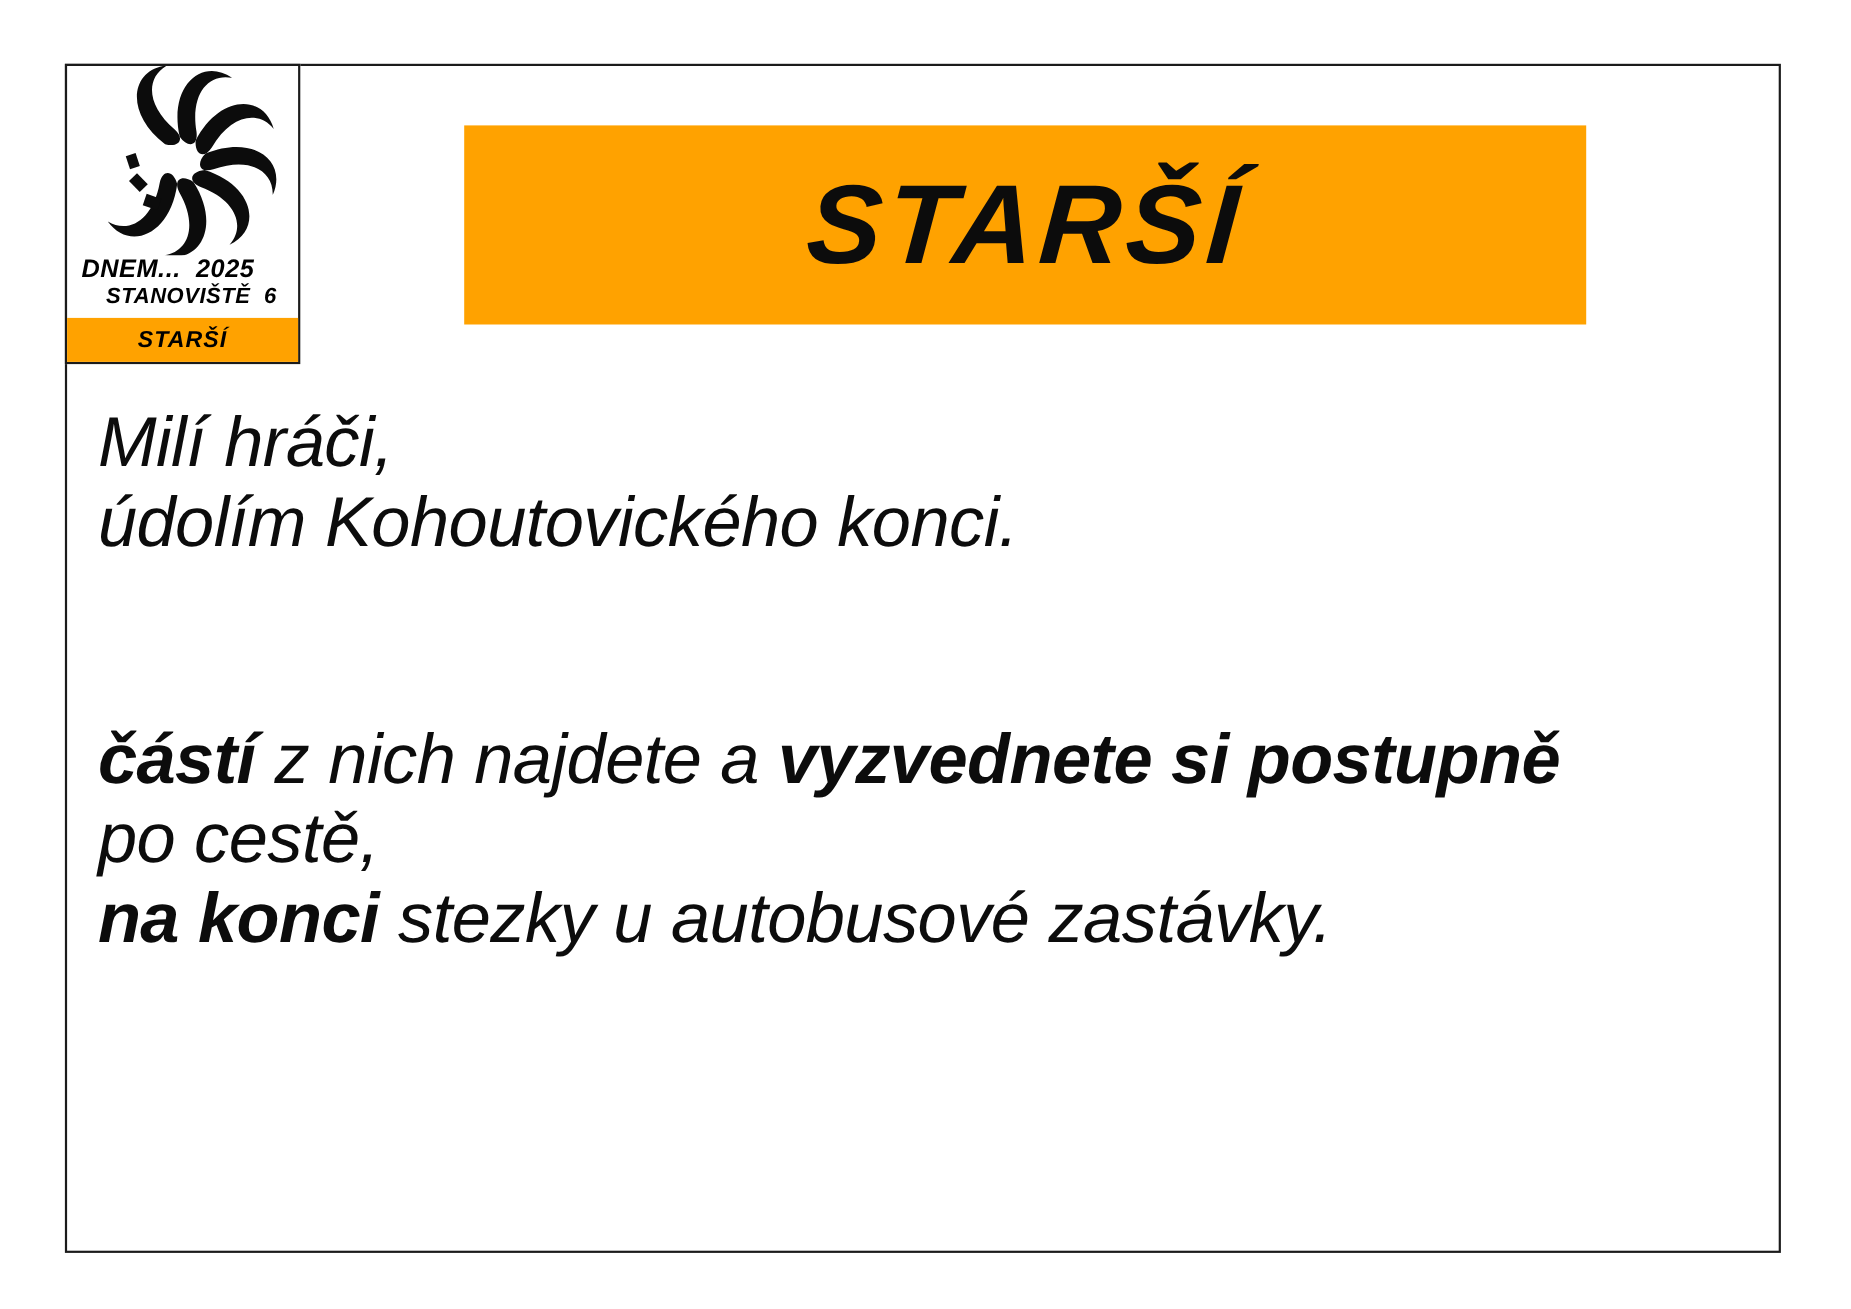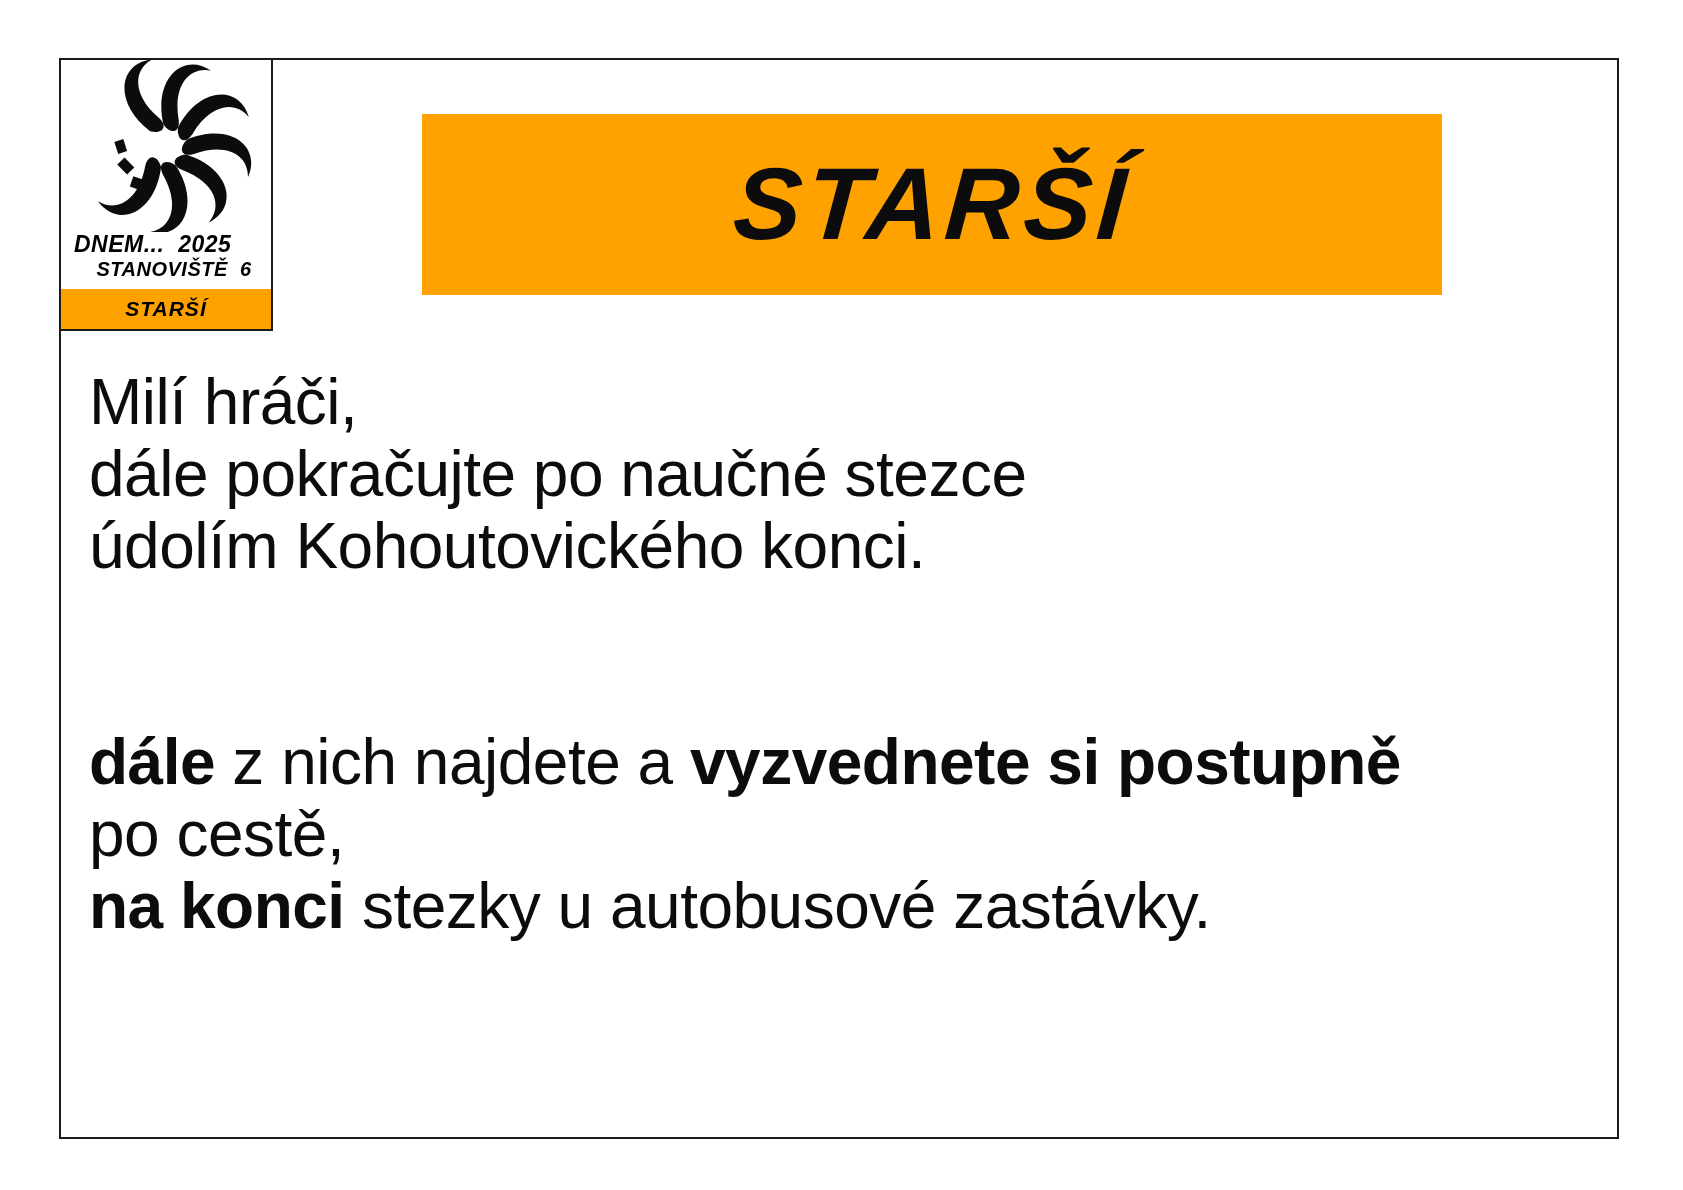--- a/index.html
+++ b/index.html
@@ -50,21 +50,21 @@
     font-size:102px;
     font-weight:bold;font-style:italic;
     letter-spacing:5px;
     transform:skewX(-4deg);
     color:#0c0c0c;
   }
   
   .body-text{
     position:absolute;left:28px;top:306px;
     font-size:64px;line-height:72px;
-    color:#0c0c0c;
+    font-style:italic;color:#0c0c0c;
     white-space:nowrap;letter-spacing:-0.5px;
   }
   .body-text .line{height:72px;}
   .body-text .seg-bold{font-weight:bold;}
 </style>
 </head>
 <body>
 
 <div class="canvas">
   <div class="page">
@@ -95,23 +95,22 @@
         <span>STARŠÍ</span>
       </div>
     </div>
 
     <div class="banner" style="background-color: rgb(255, 162, 0);">
       <span class="banner-title">STARŠÍ</span>
     </div>
 
     <div class="body-text">
         <div class="line"><span class="seg">Milí hráči,</span></div>
-        <div class="line"><span class="seg">dále pokračujte po naučné stezce</span></div>
         <div class="line"><span class="seg">údolím Kohoutovického konci.</span></div>
         <div class="line">&nbsp;</div>
         <div class="line">&nbsp;</div>
-        <div class="line"><span class="seg-bold">dále</span><span class="seg"> z nich najdete a </span><span class="seg-bold">vyzvednete si postupně</span></div>
+        <div class="line"><span class="seg-bold">částí</span><span class="seg"> z nich najdete a </span><span class="seg-bold">vyzvednete si postupně</span></div>
         <div class="line"><span class="seg">po cestě,</span></div>
         <div class="line"><span class="seg-bold">na konci</span><span class="seg"> stezky u autobusové zastávky.</span></div>
       </div>
 
   </div>
 </div>
 
 </body></html>

